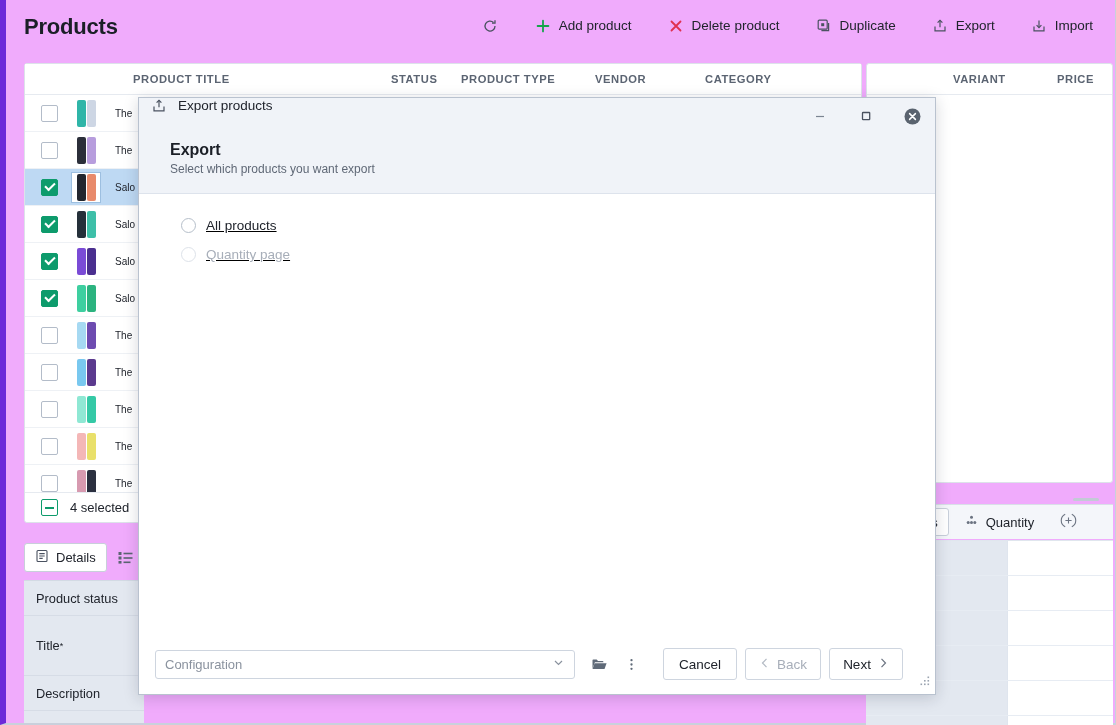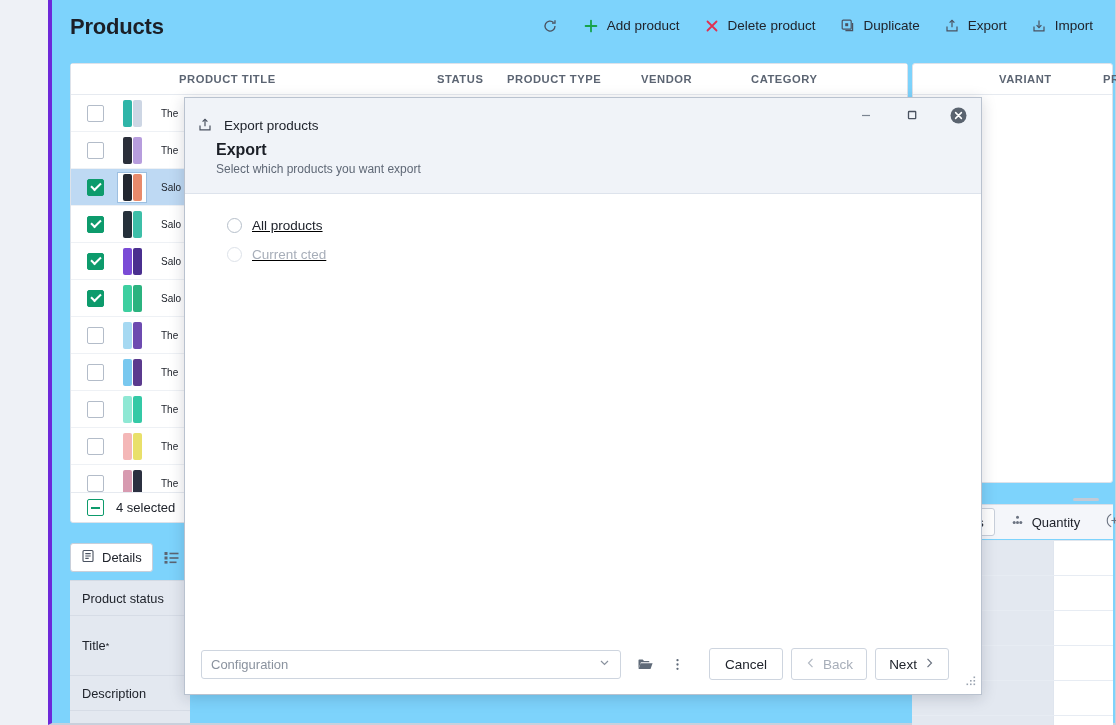--- a/index.html
+++ b/index.html
@@ -7,39 +7,38 @@
     width: 1116px; height: 725px;
     font-family: "Liberation Sans", sans-serif;
     background: #eef1f6;
     overflow: hidden;
   }
   body { position: relative; }
 
   
   #app {
     position: absolute; inset: 0;
-    background: #7dd3fc;
-    border-left: 4px solid #6d28d9;
+    background: #f0abfc;
+    border-left: 6px solid #6d28d9;
     border-bottom: 2px solid #c9d0dc;
     border-right: 1px solid #c9d0dc;
-    margin-left: 48px;
   }
 
   
   #header {
     position: absolute; left: 0; top: 0; right: 0; height: 56px;
   }
   #page-title {
     position: absolute; left: 18px; top: 14px;
     font-size: 22px; font-weight: bold; color: #1b1f27;
     letter-spacing: -0.2px;
   }
   #toolbar {
     position: absolute; right: 12px; top: 13px;
-    display: flex; align-items: center; gap: 4px;
+    display: flex; align-items: center; gap: 16px;
   }
   .tb-btn {
     display: flex; align-items: center; gap: 7px;
     padding: 4px 10px; border-radius: 3px; cursor: default;
     font-size: 13.5px; color: #20242c; white-space: nowrap;
   }
   .tb-btn .lbl { line-height: 1; }
   .tb-ico { display: inline-flex; width: 17px; height: 17px; align-items: center; justify-content: center; }
 
   
@@ -173,21 +172,21 @@
   
   #dialog {
     position: absolute; left: 132px; top: 97px; width: 798px; height: 598px;
     background: #fff;
     border: 1px solid #b9c2cf;
     box-shadow: 0 3px 14px rgba(25,35,55,.18);
     z-index: 50;
   }
   #dlg-titlebar {
     height: 36px; background: #f0f3f8; border-bottom: 1px solid #f0f3f8;
-    display: flex; align-items: flex-end;
+    display: flex; align-items: flex-start;
   }
   #dlg-title-ico { margin-left: 12px; display: flex; }
   #dlg-title { margin-left: 11px; font-size: 13.5px; color: #20242c; }
   #dlg-wincontrols { margin-left: auto; display: flex; align-items: center; gap: 0; }
   .wctl { width: 46px; height: 36px; display: flex; align-items: center; justify-content: center; }
 
   #dlg-banner {
     height: 60px; background: #f0f3f8; border-bottom: 1px solid #dde3ec;
     padding: 7px 0 0 31px;
   }
@@ -548,21 +547,21 @@
     </div>
 
     <div id="dlg-body">
       <div id="radio-group">
           <div class="radio-item">
             <div class="radio"></div>
             <span class="radio-label">All products</span>
           </div>
           <div class="radio-item">
             <div class="radio dis"></div>
-            <span class="radio-label dis">Current cted</span>
+            <span class="radio-label dis">Quantity page</span>
           </div>
         </div>
     </div>
 
     <div id="dlg-footer">
       <div id="config-select">
         <span>Configuration</span>
         <span class="chev">
           <svg width="13" height="13" viewBox="0 0 13 13" fill="none" stroke="#8a929e" stroke-width="1.2">
               <path d="M3 5l3.5 3.5L10 5"></path>

